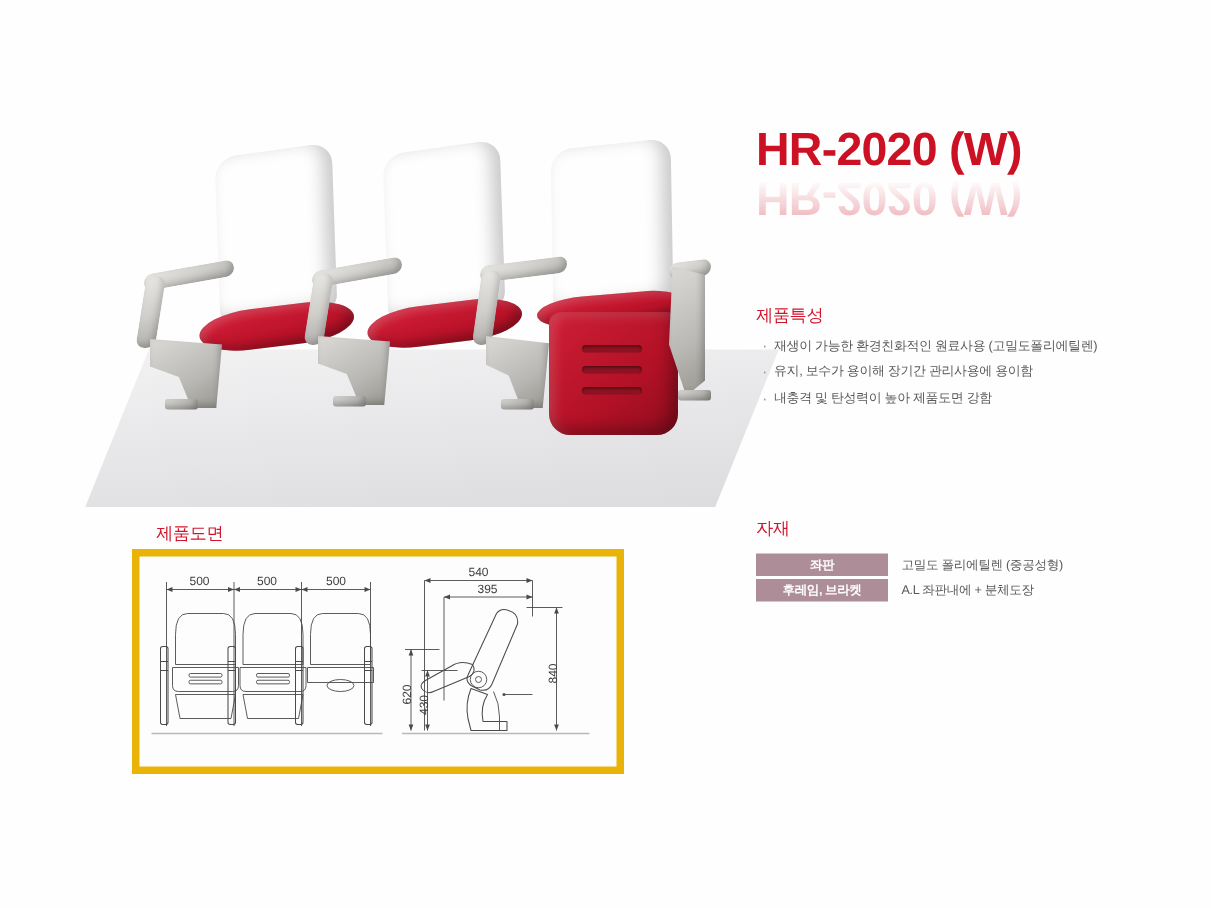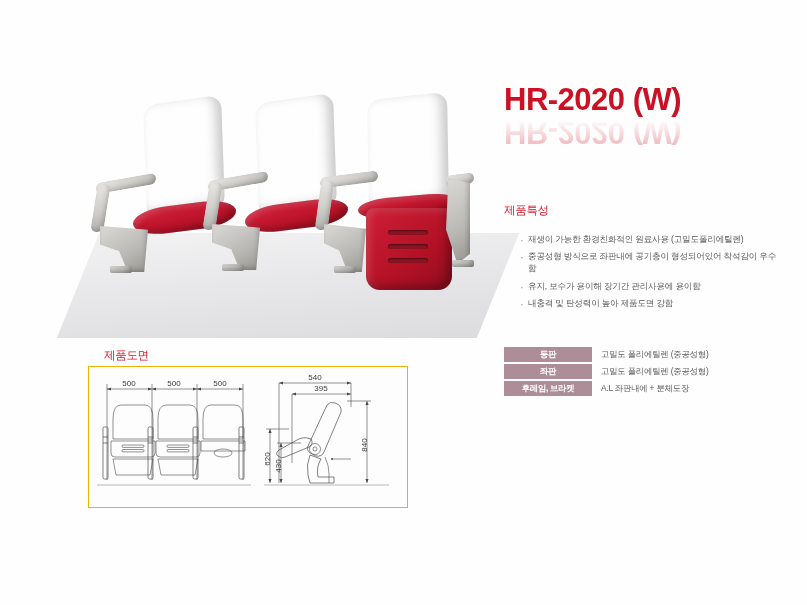--- a/index.html
+++ b/index.html
@@ -70,21 +70,21 @@
     transform:scaleY(-1);
     background:linear-gradient(to top,rgba(204,17,36,0) 10%,rgba(204,17,36,.30) 95%);
     -webkit-background-clip:text;background-clip:text;color:transparent;
     -webkit-text-fill-color:transparent;
     filter:blur(.4px);
   }
 
   
   #features{position:absolute;left:504px;top:203px;width:292px;}
   #features .kr-head{display:block;margin-bottom:7px;}
-  #features ul{list-style:none;margin:16px;padding:0;}
+  #features ul{list-style:none;margin:4px;padding:0;}
   #features li{
     font-size:8.6px;color:#58585a;line-height:1.38;
     margin-bottom:5.5px;padding-left:8px;position:relative;letter-spacing:-.2px;
   }
   #features li:before{
     content:"·";position:absolute;left:0;top:-1px;color:#9b9b9d;font-size:11px;
   }
 
   
   #materials{position:absolute;left:504px;top:345px;width:292px;}
@@ -97,21 +97,21 @@
   }
   td.mat-val{
     font-size:8.4px;color:#58585a;padding-left:9px;letter-spacing:-.2px;
     vertical-align:middle;
   }
 
   
   #drawing-head{position:absolute;left:104px;top:348px;}
   #drawing{
     position:absolute;left:88px;top:366px;width:318px;height:140px;
-    background:#fdfdfd;border:1px solid #eab308;text-align:center;
+    background:#fdfdfd;border:5px solid #eab308;text-align:center;
   }
   #drawing svg{display:block;}
 </style>
 </head>
 <body>
 
 <div id="sheet">
 
   <div id="photo">
     <div class="floor"></div>
@@ -158,33 +158,29 @@
 
   <div id="title-wrap">
     <div id="title">HR-2020 (W)</div>
     <div id="title-reflect">HR-2020 (W)</div>
   </div>
 
   <div id="features">
     <span class="kr-head">제품특성</span>
     <ul>
       <li>재생이 가능한 환경친화적인 원료사용 (고밀도폴리에틸렌)</li>
-      <li>중공성형 방식으로 좌판내에 공기층이 형성되어있어 착석감이 우수함</li>
       <li>유지, 보수가 용이해 장기간 관리사용에 용이함</li>
       <li>내충격 및 탄성력이 높아 제품도면 강함</li>
     </ul>
   </div>
 
   <div id="materials">
+    <span class="kr-head">자재</span>
     <table>
       <tbody>
-          <tr>
-        <td class="mat-label">등판</td>
-        <td class="mat-val">고밀도 폴리에틸렌 (중공성형)</td>
-      </tr>
       <tr>
         <td class="mat-label">좌판</td>
         <td class="mat-val">고밀도 폴리에틸렌 (중공성형)</td>
       </tr>
       <tr>
         <td class="mat-label">후레임, 브라켓</td>
         <td class="mat-val">A.L 좌판내에 + 분체도장</td>
       </tr>
     </tbody>
       </table>

